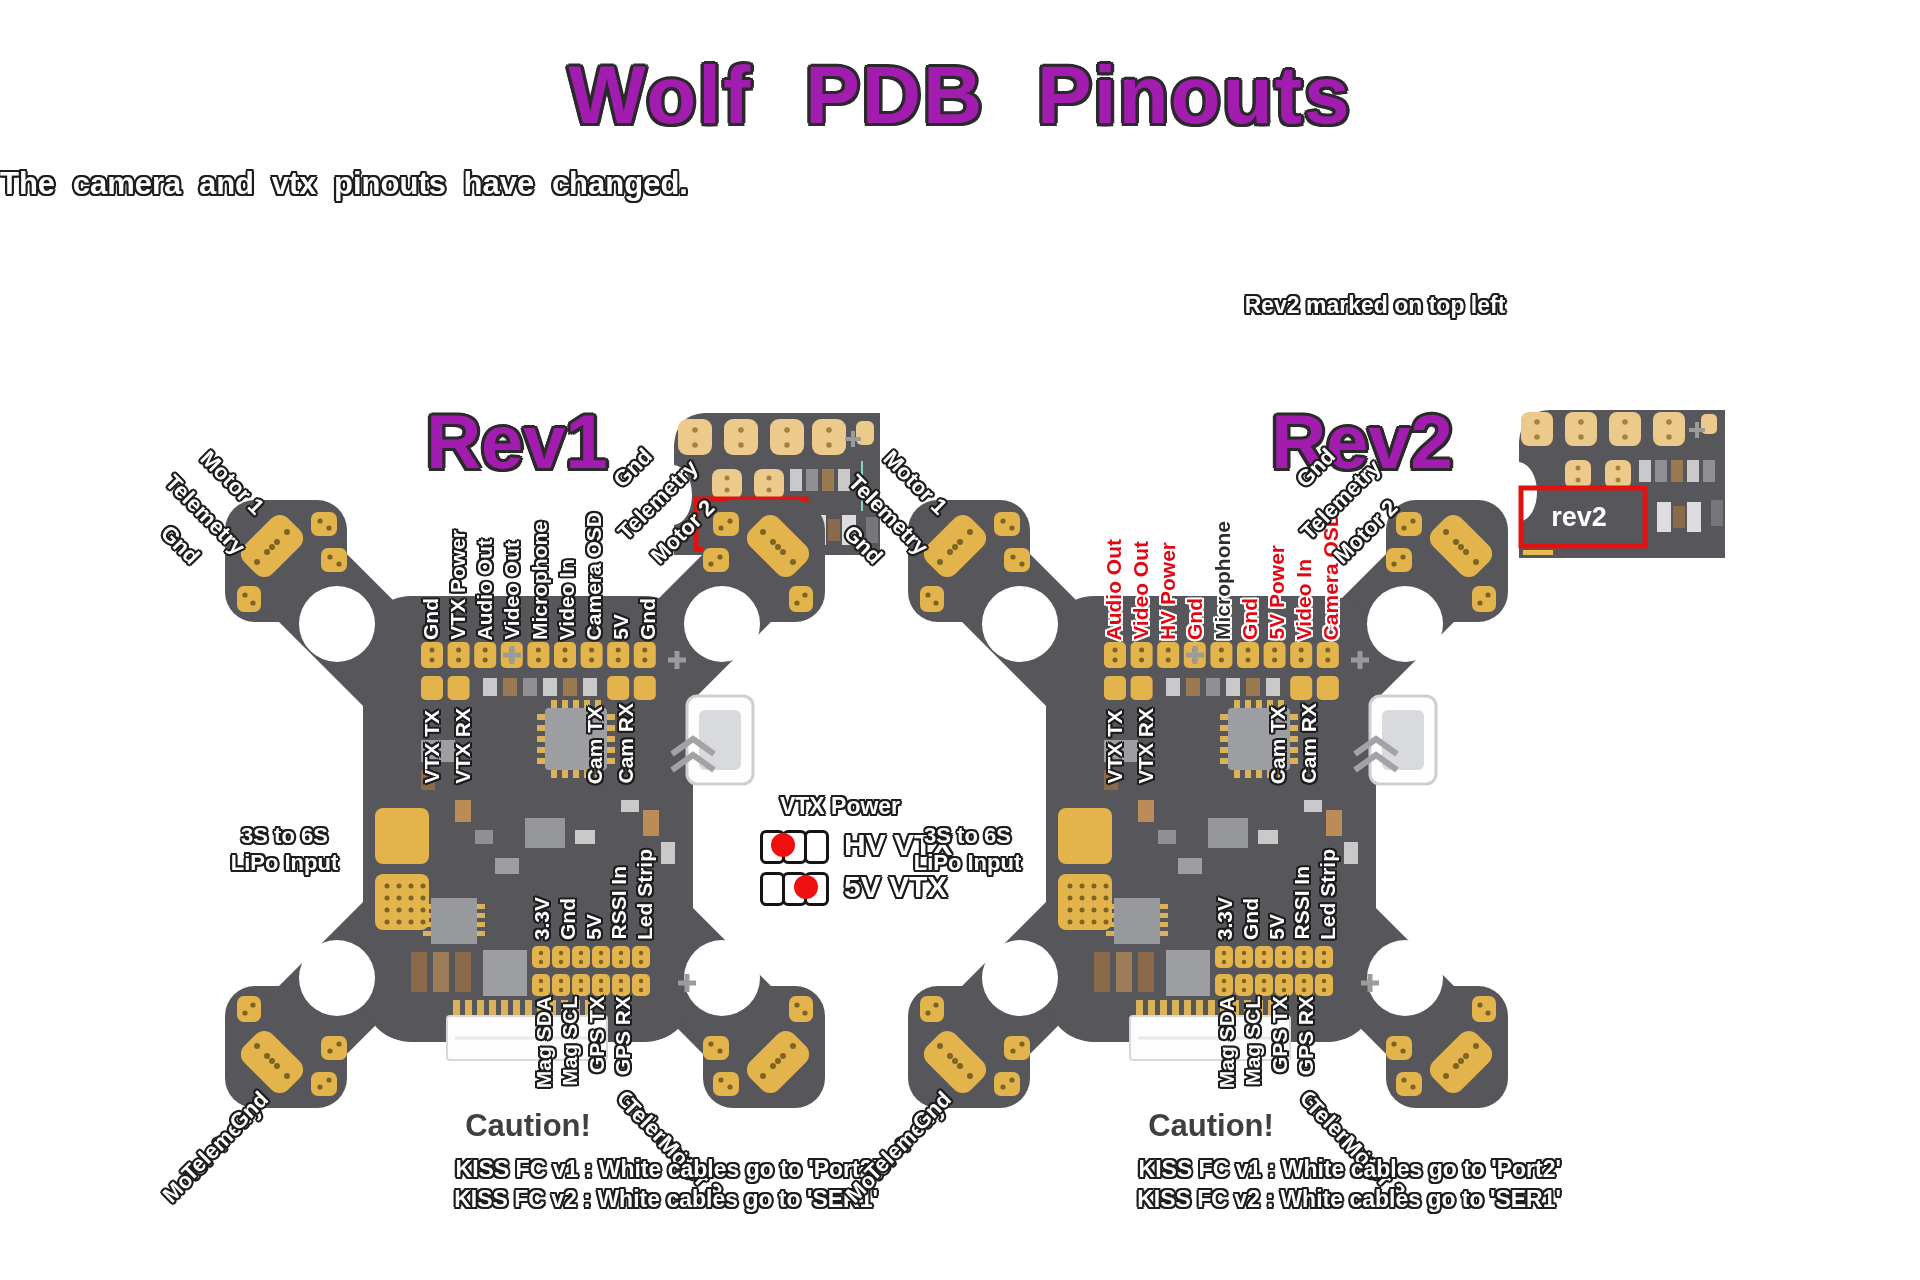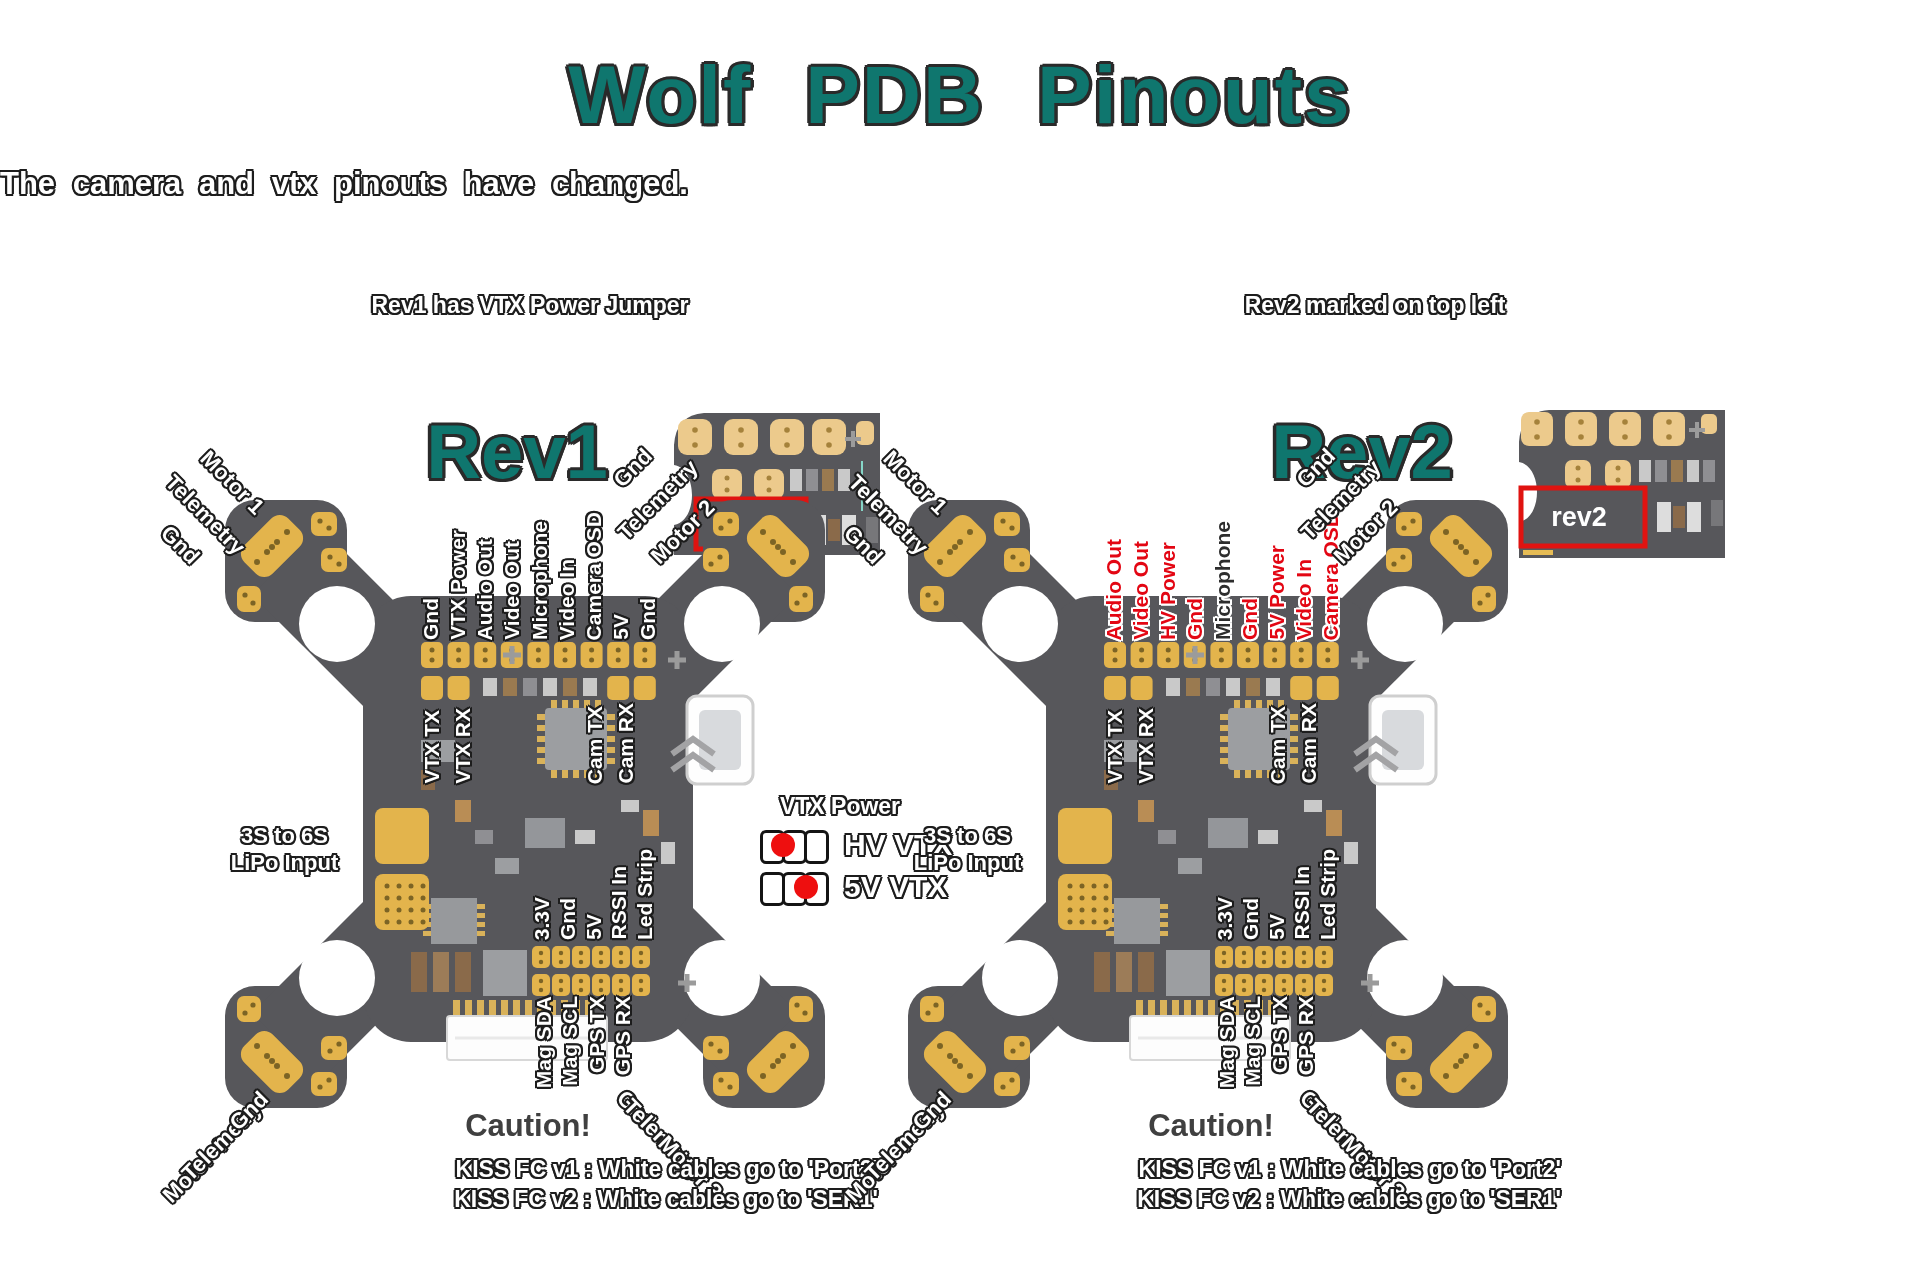--- a/index.html
+++ b/index.html
@@ -2,31 +2,31 @@
 <html><head>
 <meta charset="utf-8">
 <style>
   html,body{margin:0;padding:0;background:#fff;width:1920px;height:1280px;overflow:hidden;
     font-family:"Liberation Sans","DejaVu Sans",sans-serif;font-weight:700;}
   .stage{position:relative;width:1920px;height:1280px;background:#fff;}
   
   .outl{color:#fff;--oc:#1d1d1d;
     text-shadow:2.2px 0 var(--oc),-2.2px 0 var(--oc),0 2.2px var(--oc),0 -2.2px var(--oc),
     1.6px 1.6px var(--oc),-1.6px 1.6px var(--oc),1.6px -1.6px var(--oc),-1.6px -1.6px var(--oc);}
-  .outl-big{color:#0f766e;--oc:#2a2a2a;
+  .outl-big{color:#a21caf;--oc:#2a2a2a;
     text-shadow:3.4px 0 var(--oc),-3.4px 0 var(--oc),0 3.4px var(--oc),0 -3.4px var(--oc),
     2.5px 2.5px var(--oc),-2.5px 2.5px var(--oc),2.5px -2.5px var(--oc),-2.5px -2.5px var(--oc);}
   .hdr-title{position:absolute;left:0;top:48px;width:1920px;text-align:center;
     font-size:82px;letter-spacing:2px;word-spacing:28px;}
   .hdr-sub{position:absolute;left:0;width:1920px;font-size:31px;word-spacing:9px;}
   .sub1{top:166px;} .sub2{top:206px;}
 
   .panel{position:absolute;width:940px;height:990px;}
   .caption{position:absolute;left:250px;top:2px;width:440px;text-align:center;font-size:23px;}
-  .rev-name{position:absolute;left:277px;top:118px;width:360px;text-align:center;font-size:76px;}
+  .rev-name{position:absolute;left:277px;top:108px;width:360px;text-align:center;font-size:76px;}
   .inset{position:absolute;left:602px;top:110px;width:218px;height:158px;}
   .inset svg{width:100%;height:100%;}
   .board{position:absolute;left:165px;top:210px;width:600px;height:608px;}
   .board svg{width:100%;height:100%;}
   .panel-rev2 .caption{left:412px;}
   .panel-rev2 .rev-name{left:439px;}
   .panel-rev2 .inset{left:764px;}
 
   .pinrow{position:absolute;display:flex;justify-content:space-between;}
   .vlabel{writing-mode:vertical-rl;transform:rotate(180deg);white-space:nowrap;
@@ -313,21 +313,20 @@
     </g>
   </defs>
 </svg>
 
 <div class="stage">
 
   <div class="hdr-title outl-big">Wolf PDB Pinouts</div>
   <div class="hdr-sub sub1 outl">The camera and vtx pinouts have changed.</div>
 
   <div class="panel panel-rev1" style="left:60px;top:290px;">
-    <div class="caption outl">Rev1 has VTX Power Jumper</div>
     <div class="rev-name outl-big">Rev1</div>
 
     <div class="inset">
       <svg viewBox="0 0 218 152">
         <path d="M42 10 Q14 12 12 42 L12 62 C36 66 36 118 12 122 L12 152 L218 152 L218 10 Z" fill="#57575b"></path>
         <g fill="#ecca8c">
           <rect x="16" y="16" width="34" height="36" rx="9"></rect>
             <rect x="62" y="16" width="34" height="36" rx="9"></rect>
           <rect x="108" y="16" width="34" height="36" rx="9"></rect>
             <rect x="150" y="16" width="34" height="36" rx="9"></rect>

